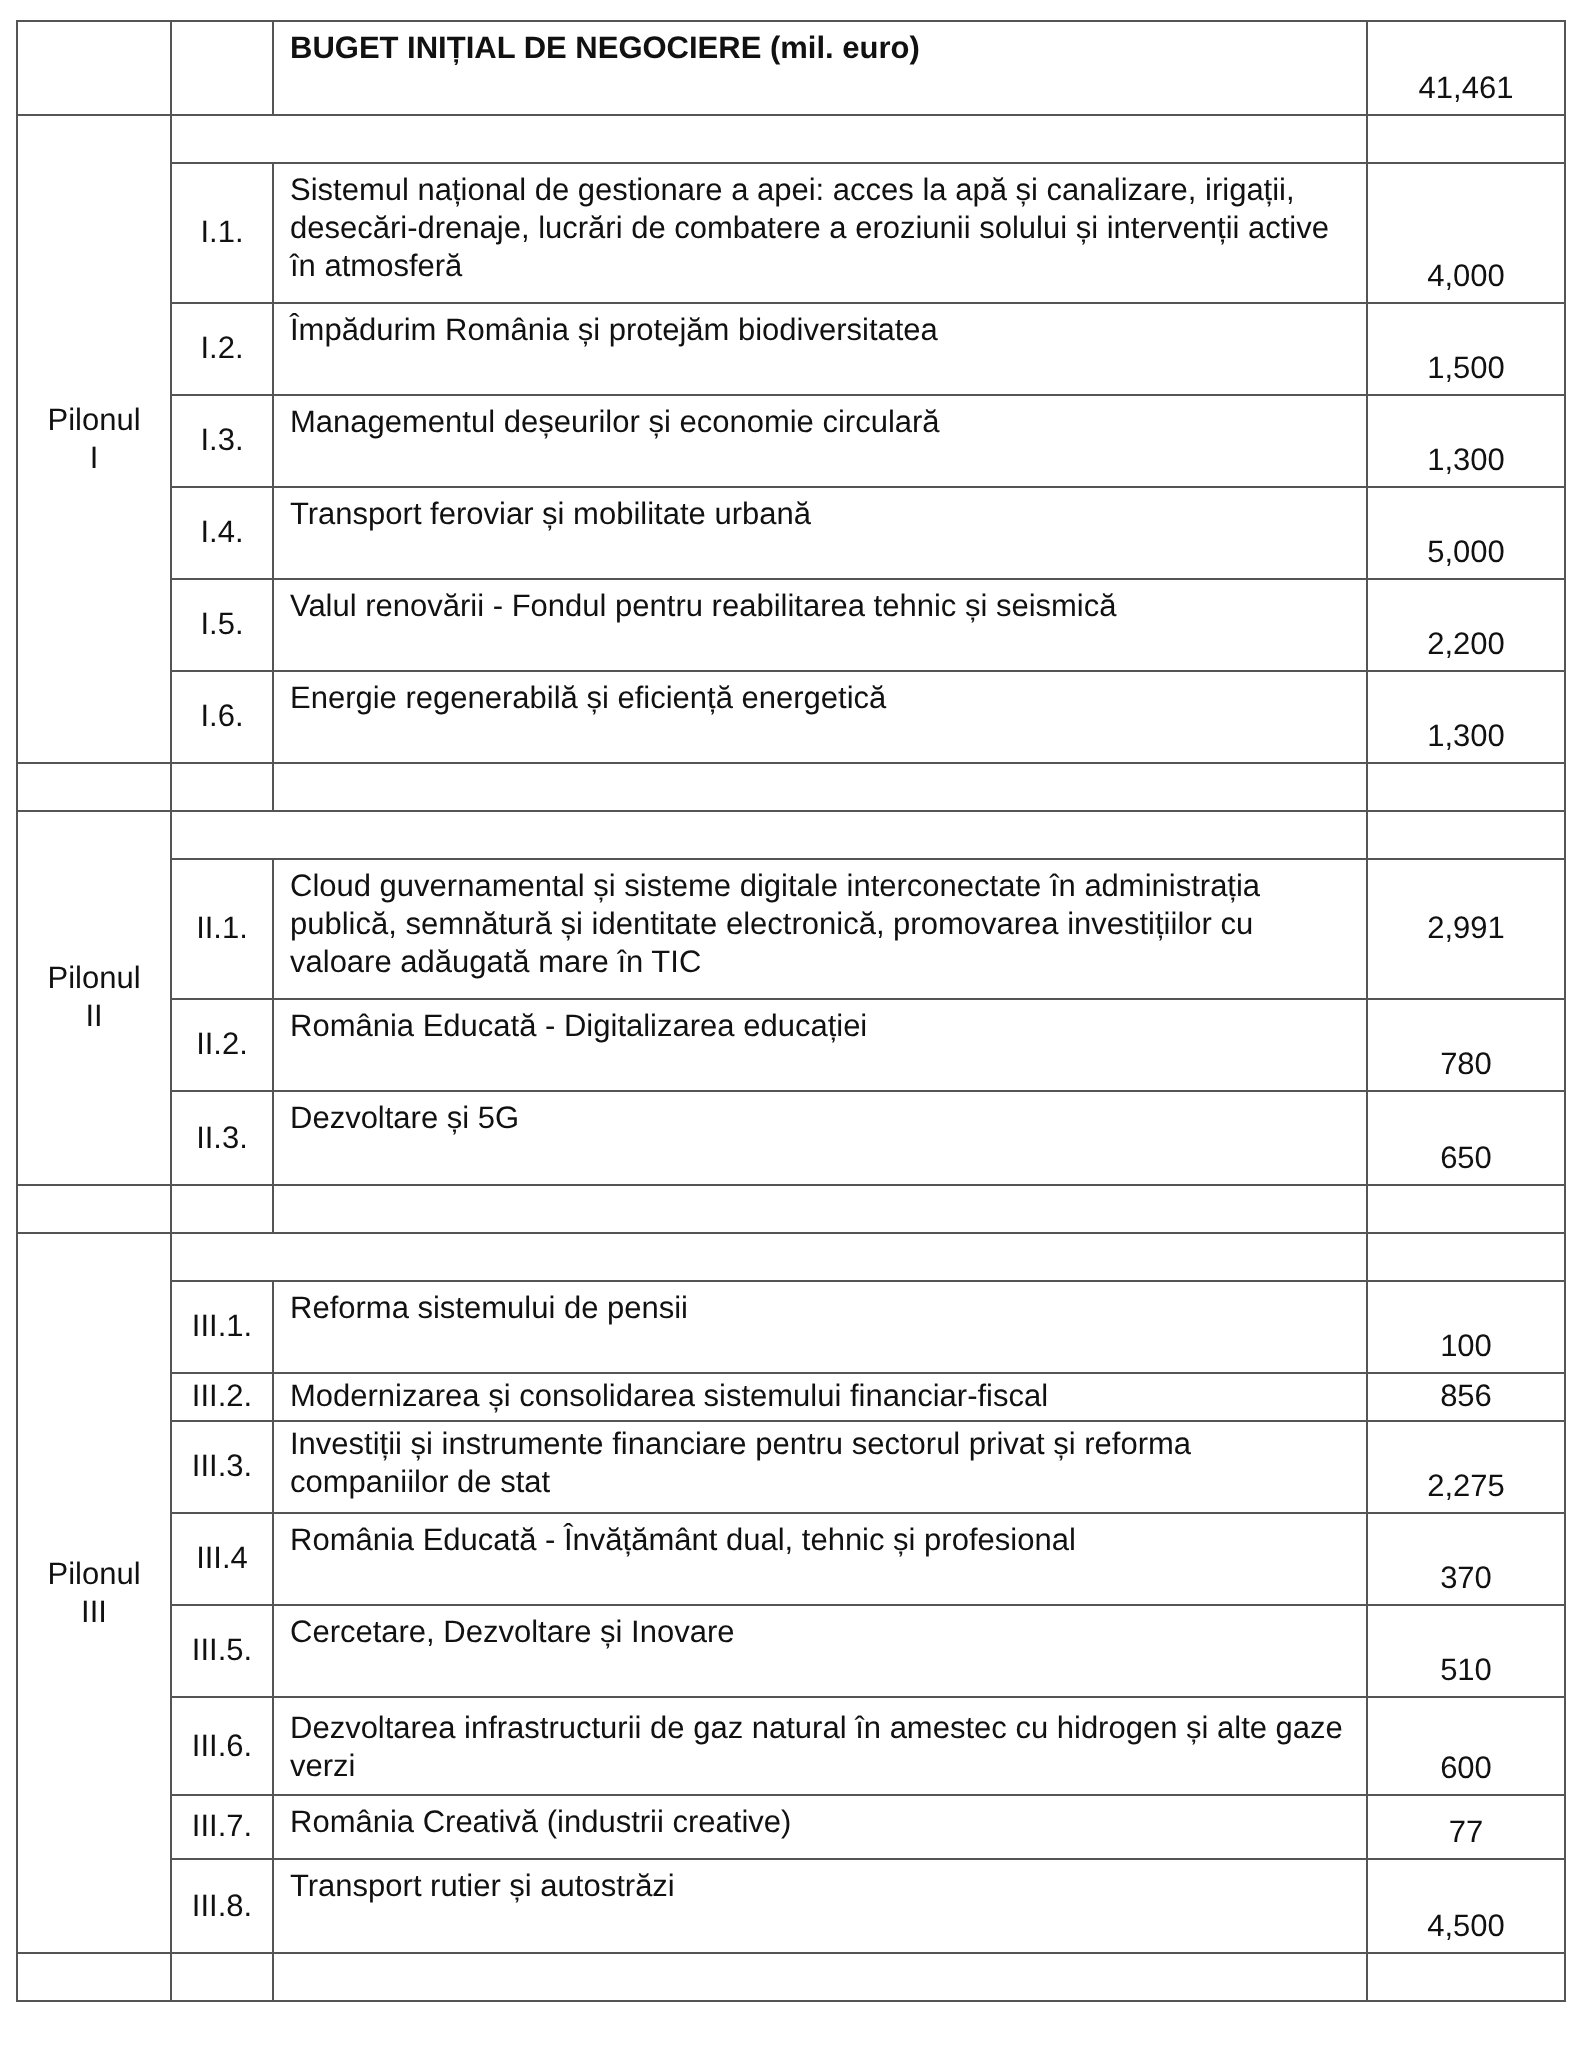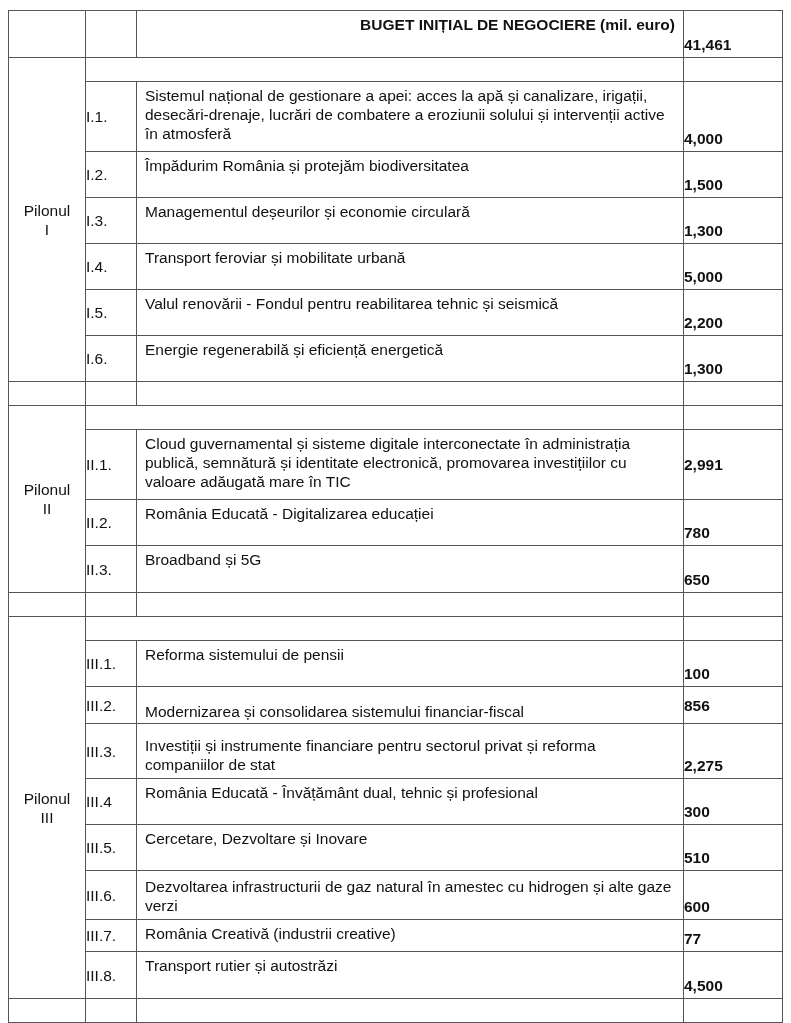--- a/index.html
+++ b/index.html
@@ -3,27 +3,27 @@
 <meta charset="utf-8">
 <style>
   html, body { margin: 0; padding: 0; background: #ffffff; }
   body { width: 791px; height: 1023px; position: relative; overflow: hidden;
          font-family: "Liberation Sans", sans-serif; color: #111; }
   table { position: absolute; left: 8px; top: 10px; border-collapse: collapse;
           table-layout: fixed; width: 774px; }
   td { border: 1.5px solid #555; padding: 0; font-size: 15.5px; line-height: 19px; vertical-align: middle; }
   col.c1 { width: 77px; } col.c2 { width: 51px; } col.c3 { width: 547px; } col.c4 { width: 99px; }
   .pillar { text-align: center; font-weight: normal; vertical-align: middle; }
-  .code { text-align: left; }
+  .code { text-align: center; }
   .desc { padding: 4px 8px 8px 8px; vertical-align: top; }
-  .val { font-weight: bold; vertical-align: bottom; padding-bottom: 3px; }
-  .hdr { font-weight: bold; padding: 4px 8px; vertical-align: top; text-align: right; }
+  .val { text-align: center; font-weight: normal; vertical-align: bottom; padding-bottom: 3px; }
+  .hdr { font-weight: bold; padding: 4px 8px; vertical-align: top; }
   tr.blank td { height: 23px; }
   tr.spacer td { height: 23px; }
-  .tight td.desc { padding-top: 15px; padding-bottom: 2px; vertical-align: middle; }
+  .tight td.desc { padding-top: 2px; padding-bottom: 2px; vertical-align: middle; }
   .tight td.val { vertical-align: middle; padding-bottom: 0; }
 </style>
 </head>
 <body>
 
 <table>
   <colgroup>
       <col class="c1">
       <col class="c2">
       <col class="c3">
@@ -96,21 +96,21 @@
       <td class="desc">Cloud guvernamental și sisteme digitale interconectate în administrația publică, semnătură și identitate electronică, promovarea investițiilor cu valoare adăugată mare în TIC</td>
       <td class="val" style="vertical-align:middle;padding-bottom:0">2,991</td>
     </tr>
     <tr style="height:46px">
       <td class="code">II.2.</td>
       <td class="desc">România Educată - Digitalizarea educației</td>
       <td class="val">780</td>
     </tr>
     <tr style="height:47px">
       <td class="code">II.3.</td>
-      <td class="desc">Broadband și 5G</td>
+      <td class="desc">Dezvoltare și 5G</td>
       <td class="val">650</td>
     </tr>
     <tr class="spacer">
       <td></td>
       <td></td>
       <td></td>
       <td></td>
     </tr>
 
     <tr class="blank">
@@ -126,27 +126,27 @@
       <td class="desc">Reforma sistemului de pensii</td>
       <td class="val">100</td>
     </tr>
     <tr class="tight" style="height:23px">
       <td class="code">III.2.</td>
       <td class="desc">Modernizarea și consolidarea sistemului financiar-fiscal</td>
       <td class="val">856</td>
     </tr>
     <tr style="height:46px">
       <td class="code">III.3.</td>
-      <td class="desc" style="padding-top:12px;padding-bottom:4px">Investiții și instrumente financiare pentru sectorul privat și reforma companiilor de stat</td>
+      <td class="desc" style="padding-top:2px;padding-bottom:4px">Investiții și instrumente financiare pentru sectorul privat și reforma companiilor de stat</td>
       <td class="val">2,275</td>
     </tr>
     <tr style="height:46px">
       <td class="code">III.4</td>
       <td class="desc">România Educată - Învățământ dual, tehnic și profesional</td>
-      <td class="val">300</td>
+      <td class="val">370</td>
     </tr>
     <tr style="height:46px">
       <td class="code">III.5.</td>
       <td class="desc">Cercetare, Dezvoltare și Inovare</td>
       <td class="val">510</td>
     </tr>
     <tr style="height:46px">
       <td class="code">III.6.</td>
       <td class="desc" style="padding-top:6px;padding-bottom:4px">Dezvoltarea infrastructurii de gaz natural  în amestec cu hidrogen și alte gaze verzi</td>
       <td class="val">600</td>

